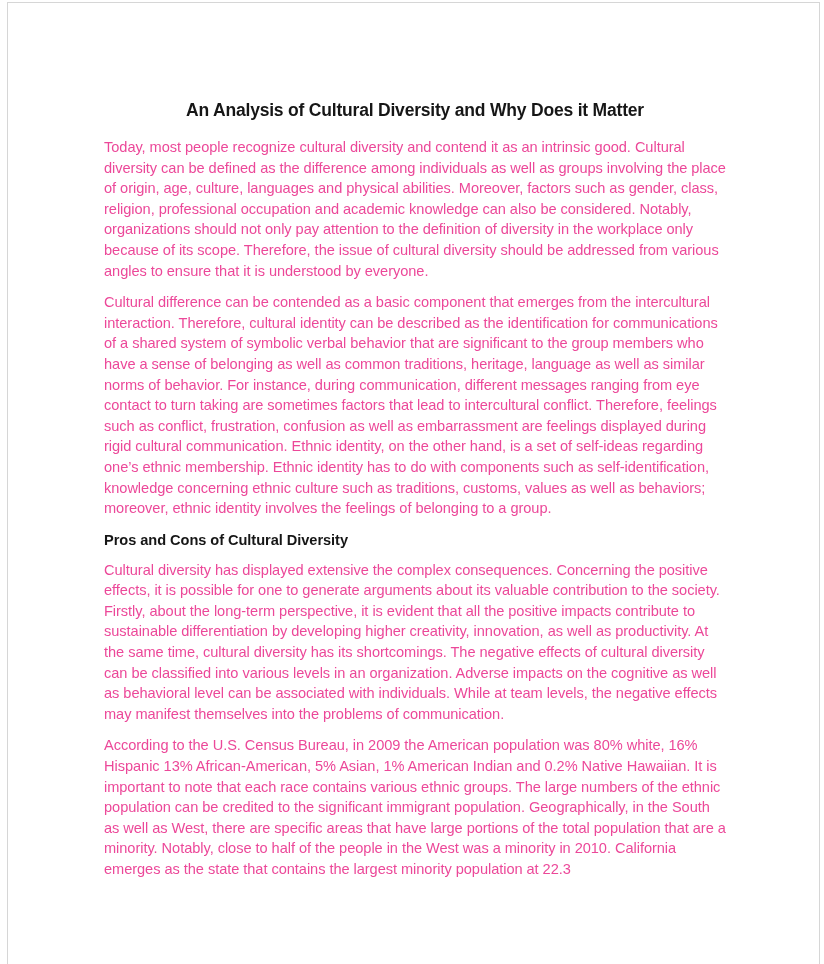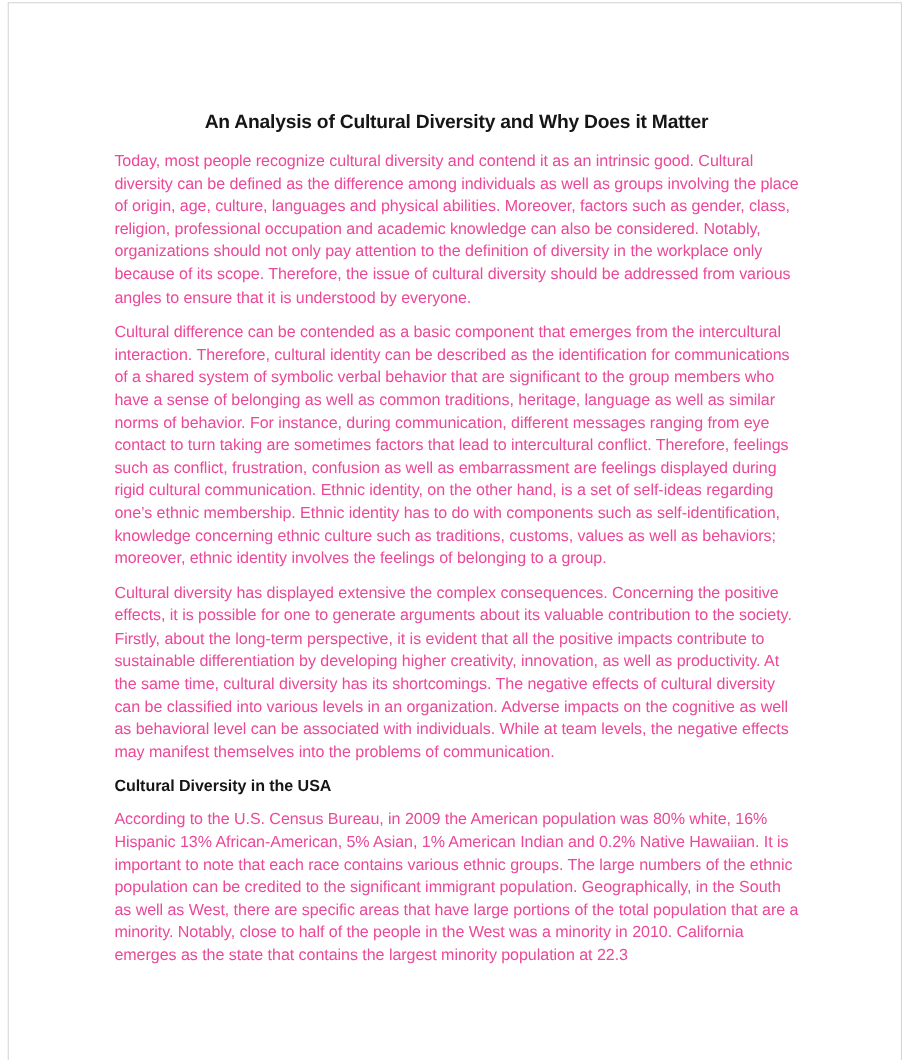--- a/index.html
+++ b/index.html
@@ -64,22 +64,22 @@
 <div class="viewport">
   <div class="page">
     <div class="content">
 
       <h1 class="doc-title">An Analysis of Cultural Diversity and Why Does it Matter</h1>
 
       <p class="para">Today, most people recognize cultural diversity and contend it as an intrinsic good. Cultural diversity can be defined as the difference among individuals as well as groups involving the place of origin, age, culture, languages and physical abilities. Moreover, factors such as gender, class, religion, professional occupation and academic knowledge can also be considered. Notably, organizations should not only pay attention to the definition of diversity in the workplace only because of its scope. Therefore, the issue of cultural diversity should be addressed from various angles to ensure that it is understood by everyone.</p>
 
       <p class="para">Cultural difference can be contended as a basic component that emerges from the intercultural interaction. Therefore, cultural identity can be described as the identification for communications of a shared system of symbolic verbal behavior that are significant to the group members who have a sense of belonging as well as common traditions, heritage, language as well as similar norms of behavior. For instance, during communication, different messages ranging from eye contact to turn taking are sometimes factors that lead to intercultural conflict. Therefore, feelings such as conflict, frustration, confusion as well as embarrassment are feelings displayed during rigid cultural communication. Ethnic identity, on the other hand, is a set of self-ideas regarding one’s ethnic membership. Ethnic identity has to do with components such as self-identification, knowledge concerning ethnic culture such as traditions, customs, values as well as behaviors; moreover, ethnic identity involves the feelings of belonging to a group.</p>
 
+      <h2 class="subheading">Pros and Cons of Cultural Diversity</h2>
 
       <p class="para">Cultural diversity has displayed extensive the complex consequences. Concerning the positive effects, it is possible for one to generate arguments about its valuable contribution to the society. Firstly, about the long-term perspective, it is evident that all the positive impacts contribute to sustainable differentiation by developing higher creativity, innovation, as well as productivity. At the same time, cultural diversity has its shortcomings. The negative effects of cultural diversity can be classified into various levels in an organization. Adverse impacts on the cognitive as well as behavioral level can be associated with individuals. While at team levels, the negative effects may manifest themselves into the problems of communication.</p>
 
-      <h2 class="subheading">Cultural Diversity in the USA</h2>
 
       <p class="para">According to the U.S. Census Bureau, in 2009 the American population was 80% white, 16% Hispanic 13% African-American, 5% Asian, 1% American Indian and 0.2% Native Hawaiian. It is important to note that each race contains various ethnic groups. The large numbers of the ethnic population can be credited to the significant immigrant population. Geographically, in the South as well as West, there are specific areas that have large portions of the total population that are a minority. Notably, close to half of the people in the West was a minority in 2010. California emerges as the state that contains the largest minority population at 22.3</p>
 
     </div>
   </div>
 </div>
 
 </body></html>

